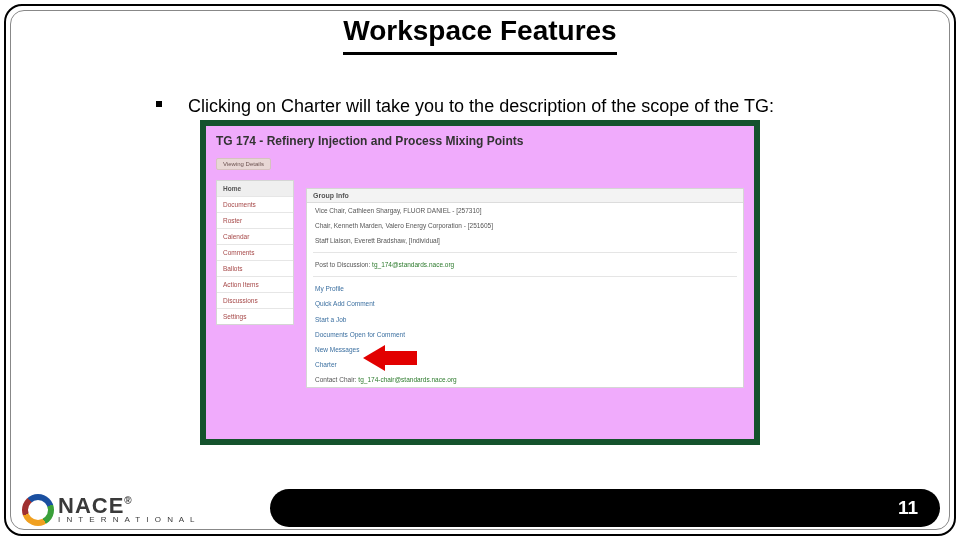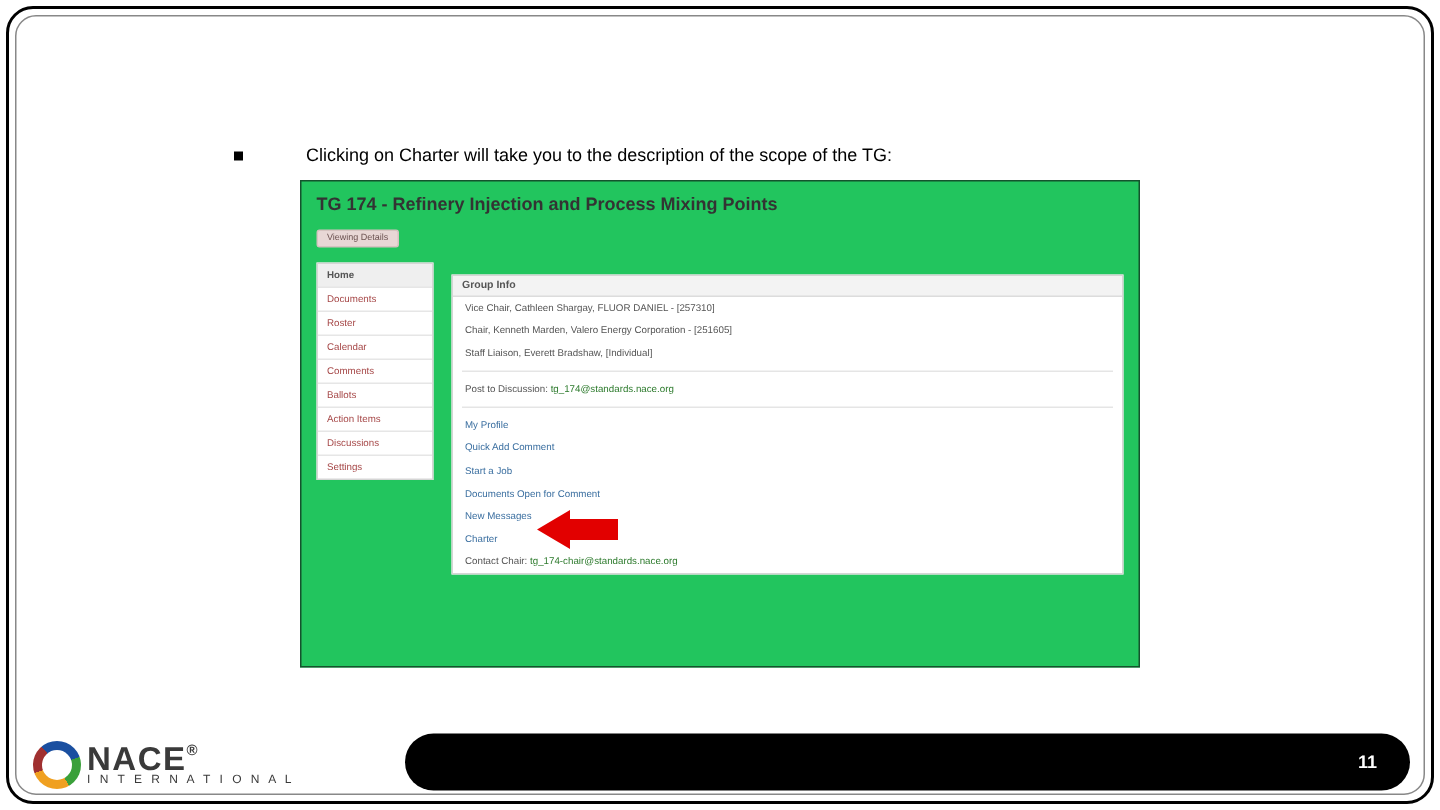--- a/index.html
+++ b/index.html
@@ -8,25 +8,25 @@
 
   
   .frame { position: absolute; inset: 4px; border: 2px solid #000; border-radius: 18px; }
   .frame .inner { position: absolute; inset: 4px; border: 1px solid #888; border-radius: 14px; }
 
   
   .title { position: absolute; top: 14px; left: 0; right: 0; text-align: center; font-weight: 700; font-size: 28px; line-height: 1.2; }
   .title .underline { display: inline-block; border-bottom: 3px solid #000; padding-bottom: 4px; }
 
   
-  .bullet-row { position: absolute; top: 96px; left: 156px; right: 30px; display: flex; align-items: flex-start; gap: 42px; font-size: 12px; }
+  .bullet-row { position: absolute; top: 96px; left: 156px; right: 30px; display: flex; align-items: flex-start; gap: 26px; font-size: 18px; }
   .bullet-row .sq { width: 6px; height: 6px; background: #000; margin-top: 5px; flex: 0 0 auto; }
 
   
-  .shot { position: absolute; top: 120px; left: 200px; width: 560px; height: 325px; background: #22c55e; border: 1px solid #14532d; font-family: "Segoe UI", Tahoma, sans-serif; }
+  .shot { position: absolute; top: 120px; left: 200px; width: 560px; height: 325px; background: #f0abfc; border: 6px solid #14532d; font-family: "Segoe UI", Tahoma, sans-serif; }
   .shot .tg-title { font-weight: 700; font-size: 12px; color: #333; padding: 8px 10px 4px; }
   .shot .chip { margin: 6px 10px 10px; display: inline-block; background: #e8d7d5; border: 1px solid #d6c2bf; font-size: 6px; padding: 2px 6px; color: #6b5250; border-radius: 2px; }
 
   .shot .body { display: flex; align-items: flex-start; padding: 0 10px 10px; gap: 12px; }
   .sidebar { width: 78px; border: 1px solid #d5d5d5; background: #fff; }
   .sidebar .item { font-size: 6.5px; color: #a64848; padding: 4px 6px; border-bottom: 1px solid #e6e6e6; }
   .sidebar .item.active { background: #efefef; color: #555; font-weight: 600; }
   .sidebar .item:last-child { border-bottom: none; }
 
   .groupinfo { position: relative; flex: 1; border: 1px solid #d5d5d5; background: #fff; margin-top: 8px; font-size: 6.5px; color: #555; }
@@ -50,30 +50,31 @@
         #f0a020 150deg 250deg,
         #a03030 250deg 320deg,
         #1a4fa0 320deg 360deg);
       position: relative; }
   .logo .swirl::after { content: ""; position: absolute; inset: 6px; border-radius: 50%; background: #fff; }
   .logo .txt .big { font-family: "Arial Black", Arial, sans-serif; font-weight: 900; font-size: 22px; letter-spacing: 1px; color: #3a3a3a; line-height: 0.9; }
   .logo .txt .big sup { font-size: 10px; vertical-align: top; }
   .logo .txt .small { font-size: 8px; letter-spacing: 2px; color: #3a3a3a; }
 
   
-  .foot-pill { position: absolute; right: 20px; bottom: 13px; height: 38px; width: 670px; background: #000; border-radius: 19px; color: #fff; display: flex; align-items: center; justify-content: flex-end; padding-right: 22px; font-size: 12px; font-weight: 600; }
+  .foot-pill { position: absolute; right: 20px; bottom: 13px; height: 38px; width: 670px; background: #000; border-radius: 19px; color: #fff; display: flex; align-items: center; justify-content: flex-end; padding-right: 22px; font-size: 19px; font-weight: 600; }
 </style>
 </head>
 <body>
 
 <div class="frame">
   <div class="inner"></div>
 </div>
 
 <div class="title">
+  <div class="underline">Workspace Features</div>
 </div>
 
 <div class="bullet-row">
   <div class="sq"></div>
   <div>Clicking on Charter will take you to the description of the scope of the TG:</div>
 </div>
 
 <div class="shot">
   <div class="tg-title">TG 174 - Refinery Injection and Process Mixing Points</div>
   <div class="chip">Viewing Details</div>

